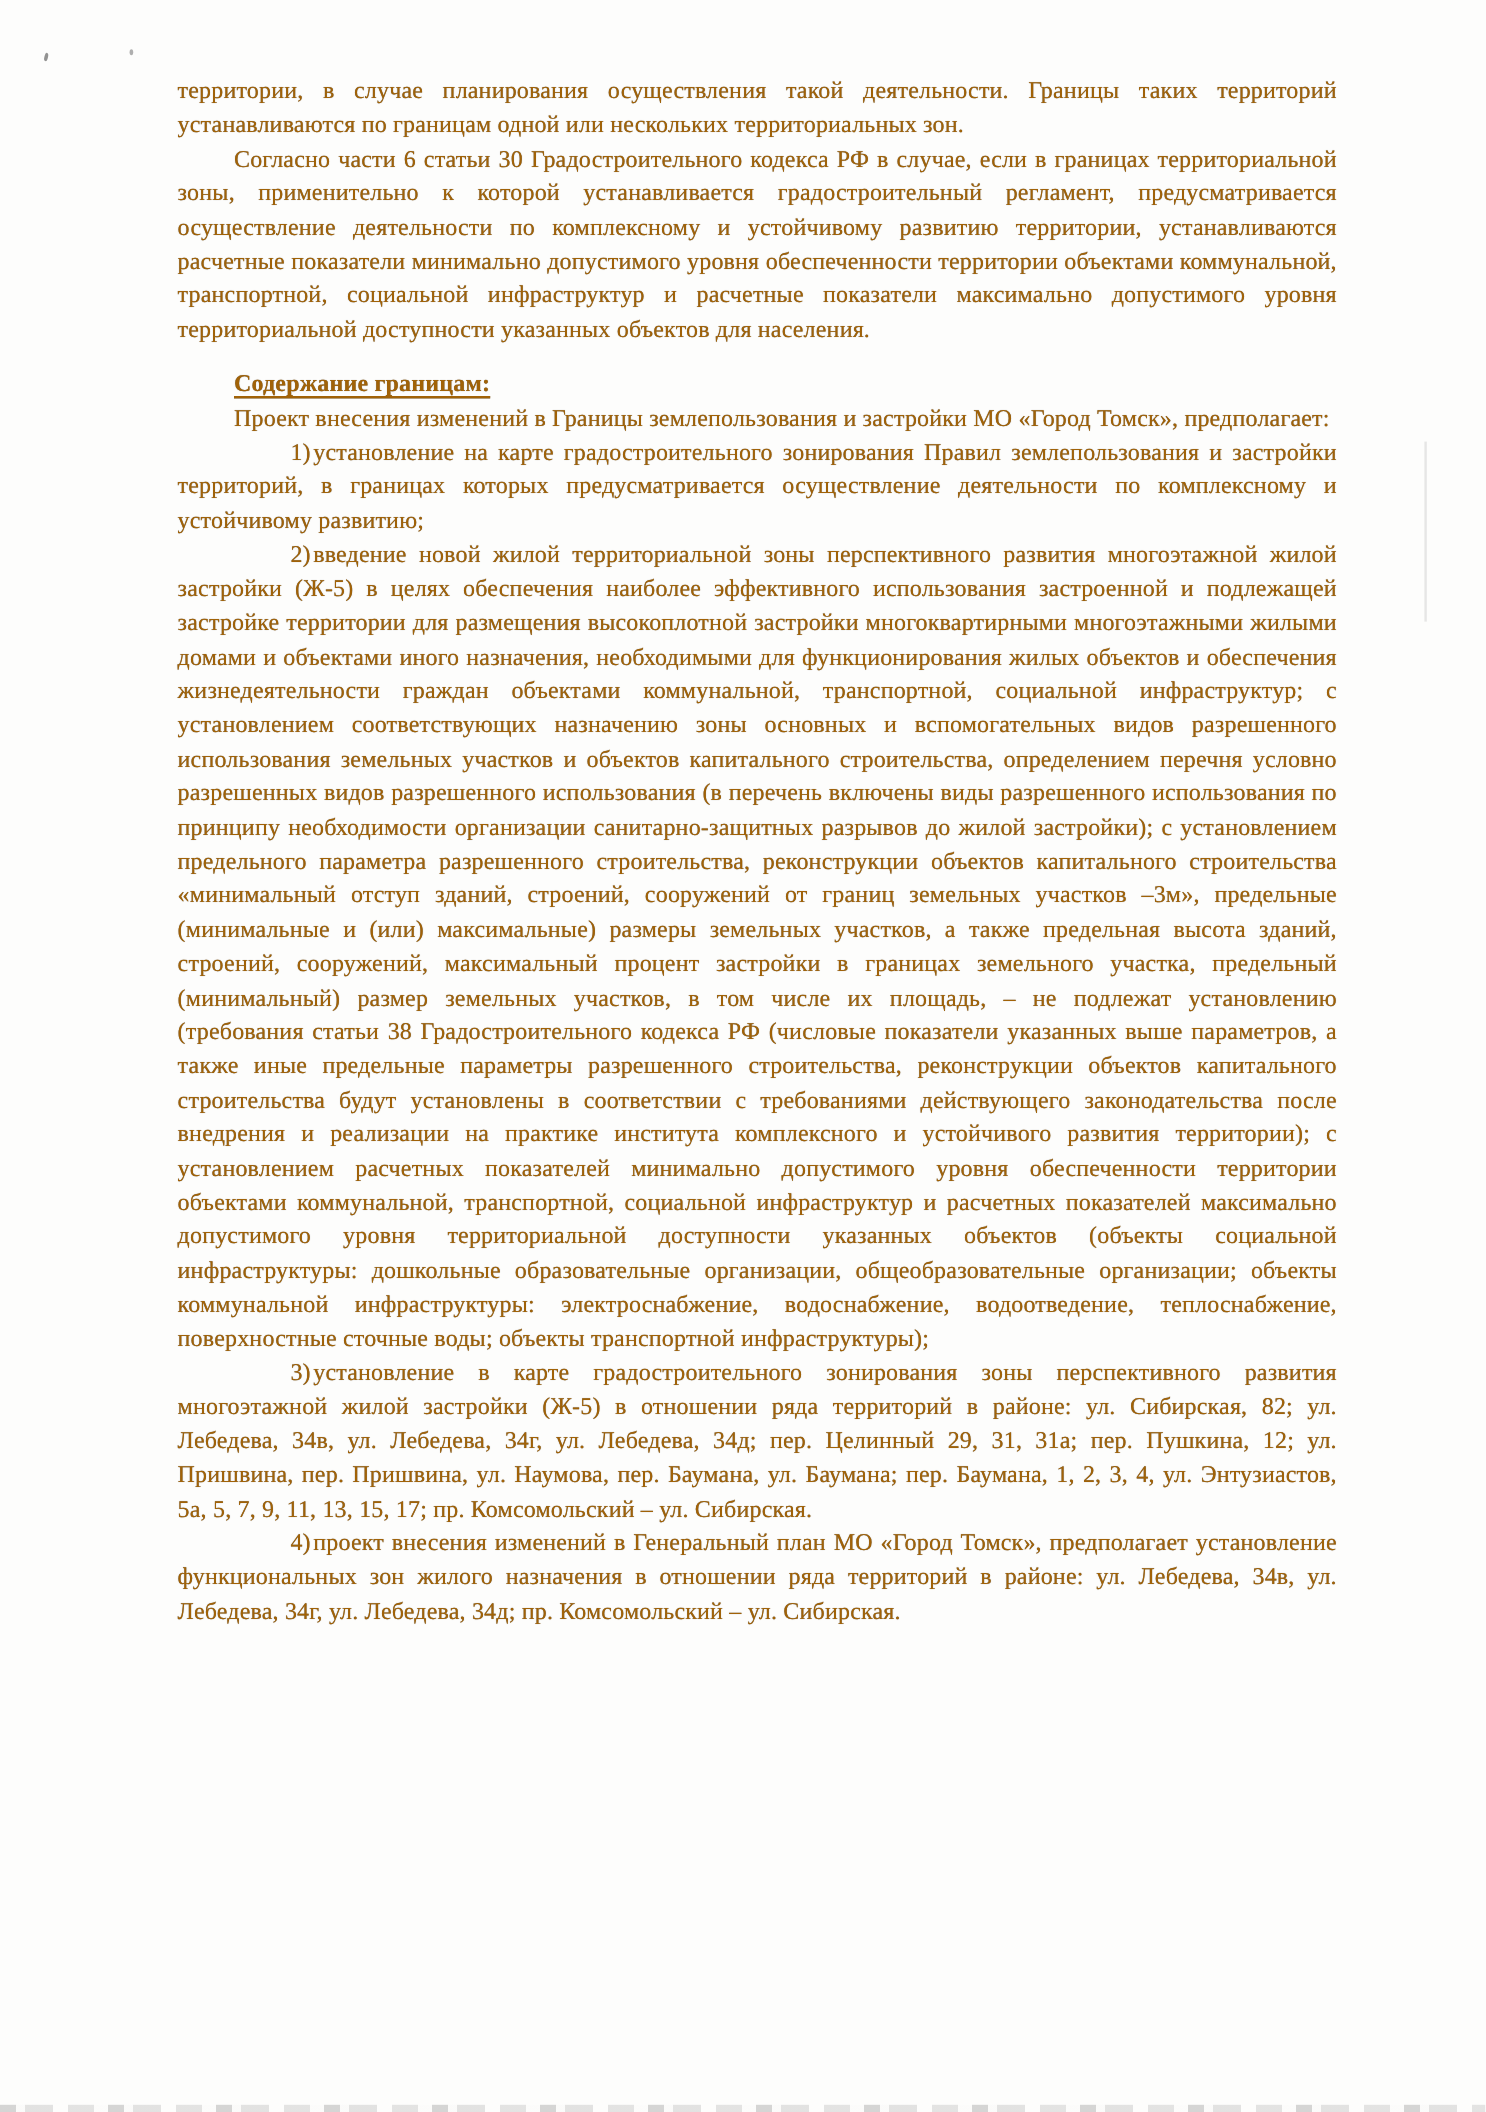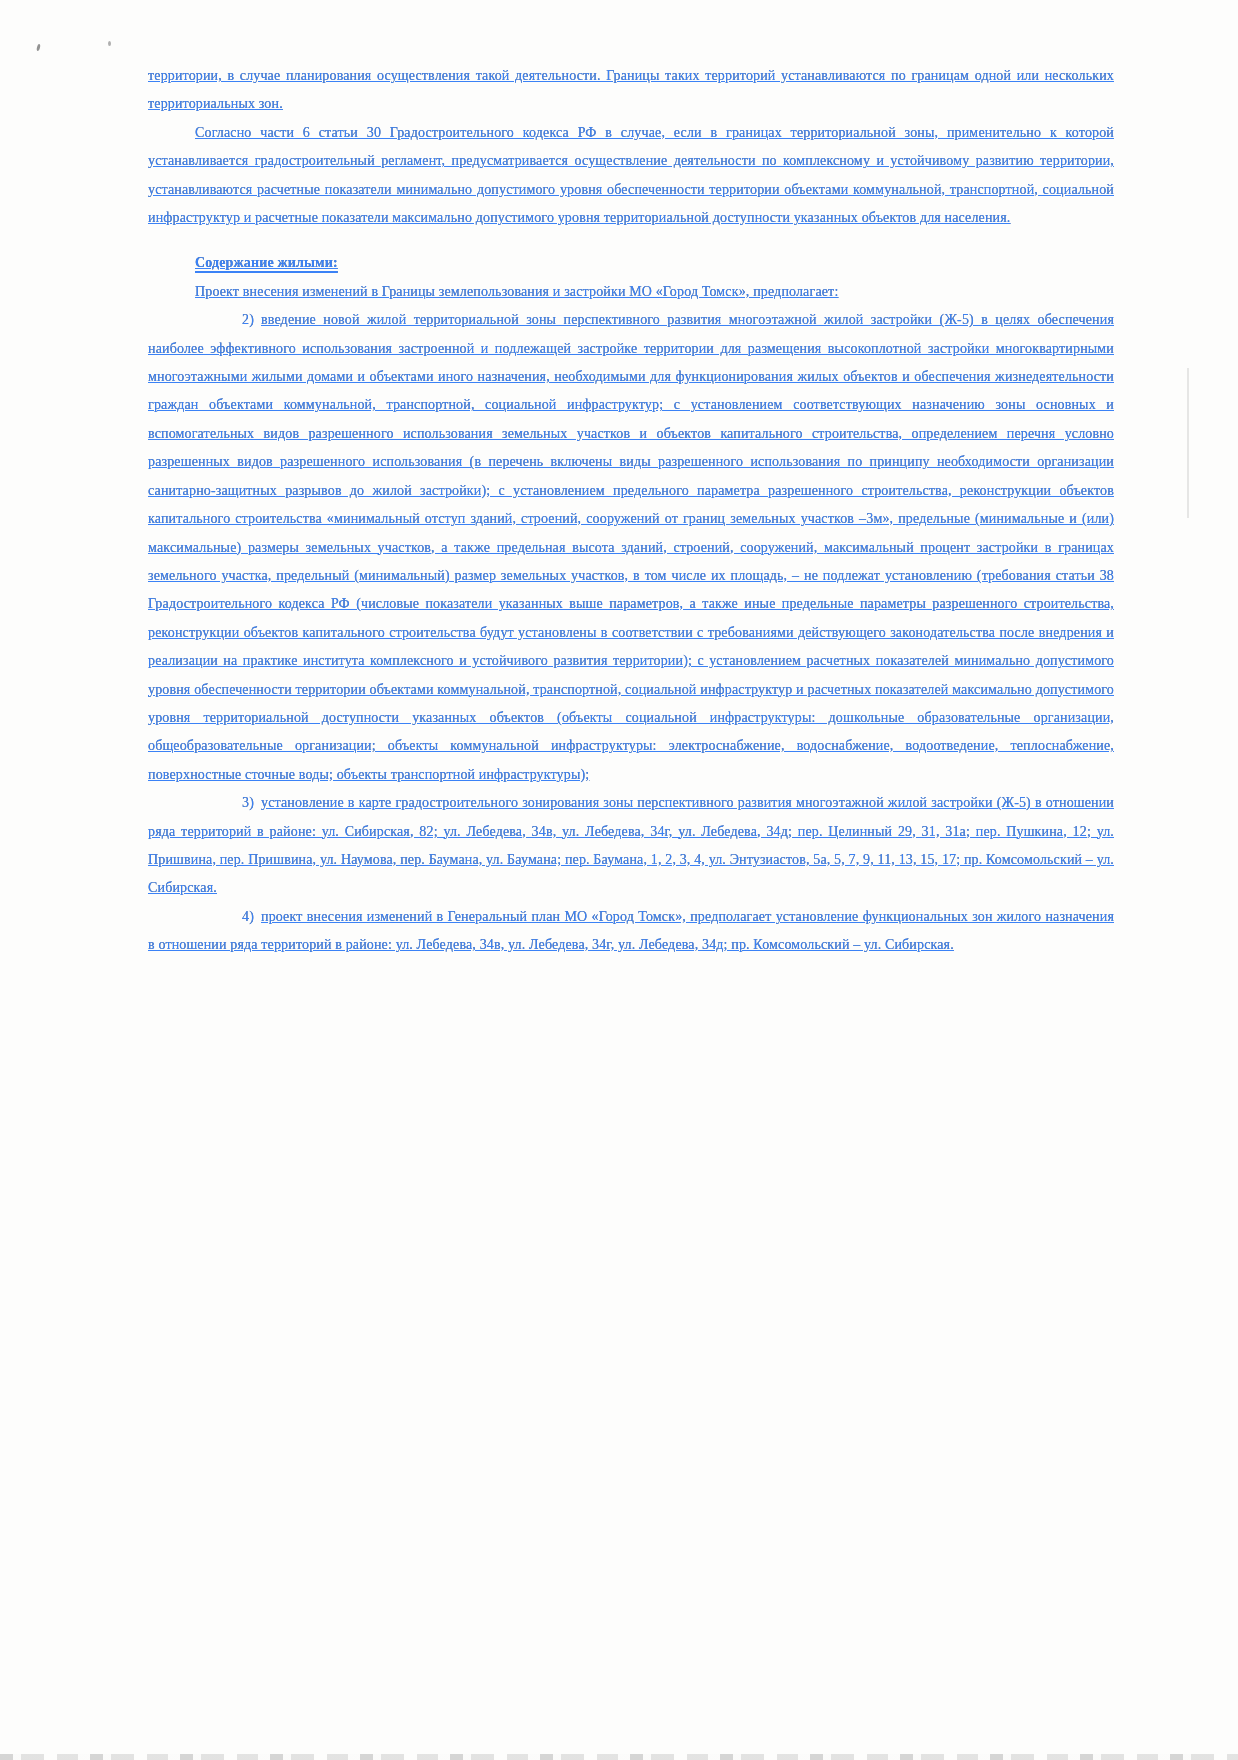--- a/index.html
+++ b/index.html
@@ -17,27 +17,26 @@
     position: absolute;
     inset: 0;
     background: #fdfdfc;
     overflow: hidden;
   }
   .text-block {
     position: absolute;
     left: 148px;
     top: 62px;
     width: 966px;
-    color: #3b82f6;
-    font-size: 14px;
+    color: #a16207;
+    font-size: 20px;
     line-height: 28.4px;
     text-align: justify;
     letter-spacing: 0.15px;
     text-shadow: 0 0 0.6px rgba(30,30,30,0.65);
-    text-decoration: underline;
   }
   .text-block p {
     margin: 0;
   }
   .indent {
     text-indent: 47px;
   }
   .heading {
     font-weight: bold;
     margin-top: 17px !important;
@@ -111,24 +110,25 @@
   <div class="speck speck-1"></div>
   <div class="speck speck-2"></div>
   <div class="edge-streak"></div>
 
   <div class="text-block">
 
     <p class="para">территории, в случае планирования осуществления такой деятельности. Границы таких территорий устанавливаются по границам одной или нескольких территориальных зон.</p>
 
     <p class="para indent">Согласно части 6 статьи 30 Градостроительного кодекса РФ в случае, если в границах территориальной зоны, применительно к которой устанавливается градостроительный регламент, предусматривается осуществление деятельности по комплексному и устойчивому развитию территории, устанавливаются расчетные показатели минимально допустимого уровня обеспеченности территории объектами коммунальной, транспортной, социальной инфраструктур и расчетные показатели максимально допустимого уровня территориальной доступности указанных объектов для населения.</p>
 
-    <p class="heading"><span class="heading-text">Содержание жилыми:</span></p>
+    <p class="heading"><span class="heading-text">Содержание границам:</span></p>
 
     <p class="para indent">Проект внесения изменений в Границы землепользования и застройки МО «Город Томск», предполагает:</p>
 
+    <p class="para item"><span class="item-num">1)</span><span>установление на карте градостроительного зонирования Правил землепользования и застройки территорий, в границах которых предусматривается осуществление деятельности по комплексному и устойчивому развитию;</span></p>
 
     <p class="para item"><span class="item-num">2)</span><span>введение новой жилой территориальной зоны перспективного развития многоэтажной жилой застройки (Ж-5) в целях обеспечения наиболее эффективного использования застроенной и подлежащей застройке территории для размещения высокоплотной застройки многоквартирными многоэтажными жилыми домами и объектами иного назначения, необходимыми для функционирования жилых объектов и обеспечения жизнедеятельности граждан объектами коммунальной, транспортной, социальной инфраструктур; с установлением соответствующих назначению зоны основных и вспомогательных видов разрешенного использования земельных участков и объектов капитального строительства, определением перечня условно разрешенных видов разрешенного использования (в перечень включены виды разрешенного использования по принципу необходимости организации санитарно-защитных разрывов до жилой застройки); с установлением предельного параметра разрешенного строительства, реконструкции объектов капитального строительства «минимальный отступ зданий, строений, сооружений от границ земельных участков –3м», предельные (минимальные и (или) максимальные) размеры земельных участков, а также предельная высота зданий, строений, сооружений, максимальный процент застройки в границах земельного участка, предельный (минимальный) размер земельных участков, в том числе их площадь, – не подлежат установлению (требования статьи 38 Градостроительного кодекса РФ (числовые показатели указанных выше параметров, а также иные предельные параметры разрешенного строительства, реконструкции объектов капитального строительства будут установлены в соответствии с требованиями действующего законодательства после внедрения и реализации на практике института комплексного и устойчивого развития территории); с установлением расчетных показателей минимально допустимого уровня обеспеченности территории объектами коммунальной, транспортной, социальной инфраструктур и расчетных показателей максимально допустимого уровня территориальной доступности указанных объектов (объекты социальной инфраструктуры: дошкольные образовательные организации, общеобразовательные организации; объекты коммунальной инфраструктуры: электроснабжение, водоснабжение, водоотведение, теплоснабжение, поверхностные сточные воды; объекты транспортной инфраструктуры);</span></p>
 
     <p class="para item"><span class="item-num">3)</span><span>установление в карте градостроительного зонирования зоны перспективного развития многоэтажной жилой застройки (Ж-5) в отношении ряда территорий в районе: ул. Сибирская, 82; ул. Лебедева, 34в, ул. Лебедева, 34г, ул. Лебедева, 34д; пер. Целинный 29, 31, 31а; пер. Пушкина, 12; ул. Пришвина, пер. Пришвина, ул. Наумова, пер. Баумана, ул. Баумана; пер. Баумана, 1, 2, 3, 4, ул. Энтузиастов, 5а, 5, 7, 9, 11, 13, 15, 17; пр. Комсомольский – ул. Сибирская.</span></p>
 
     <p class="para item"><span class="item-num">4)</span><span>проект внесения изменений в Генеральный план МО «Город Томск», предполагает установление функциональных зон жилого назначения в отношении ряда территорий в районе: ул. Лебедева, 34в, ул. Лебедева, 34г, ул. Лебедева, 34д; пр. Комсомольский – ул. Сибирская.</span></p>
 
   </div>
 
   <div class="bottom-noise"></div>

